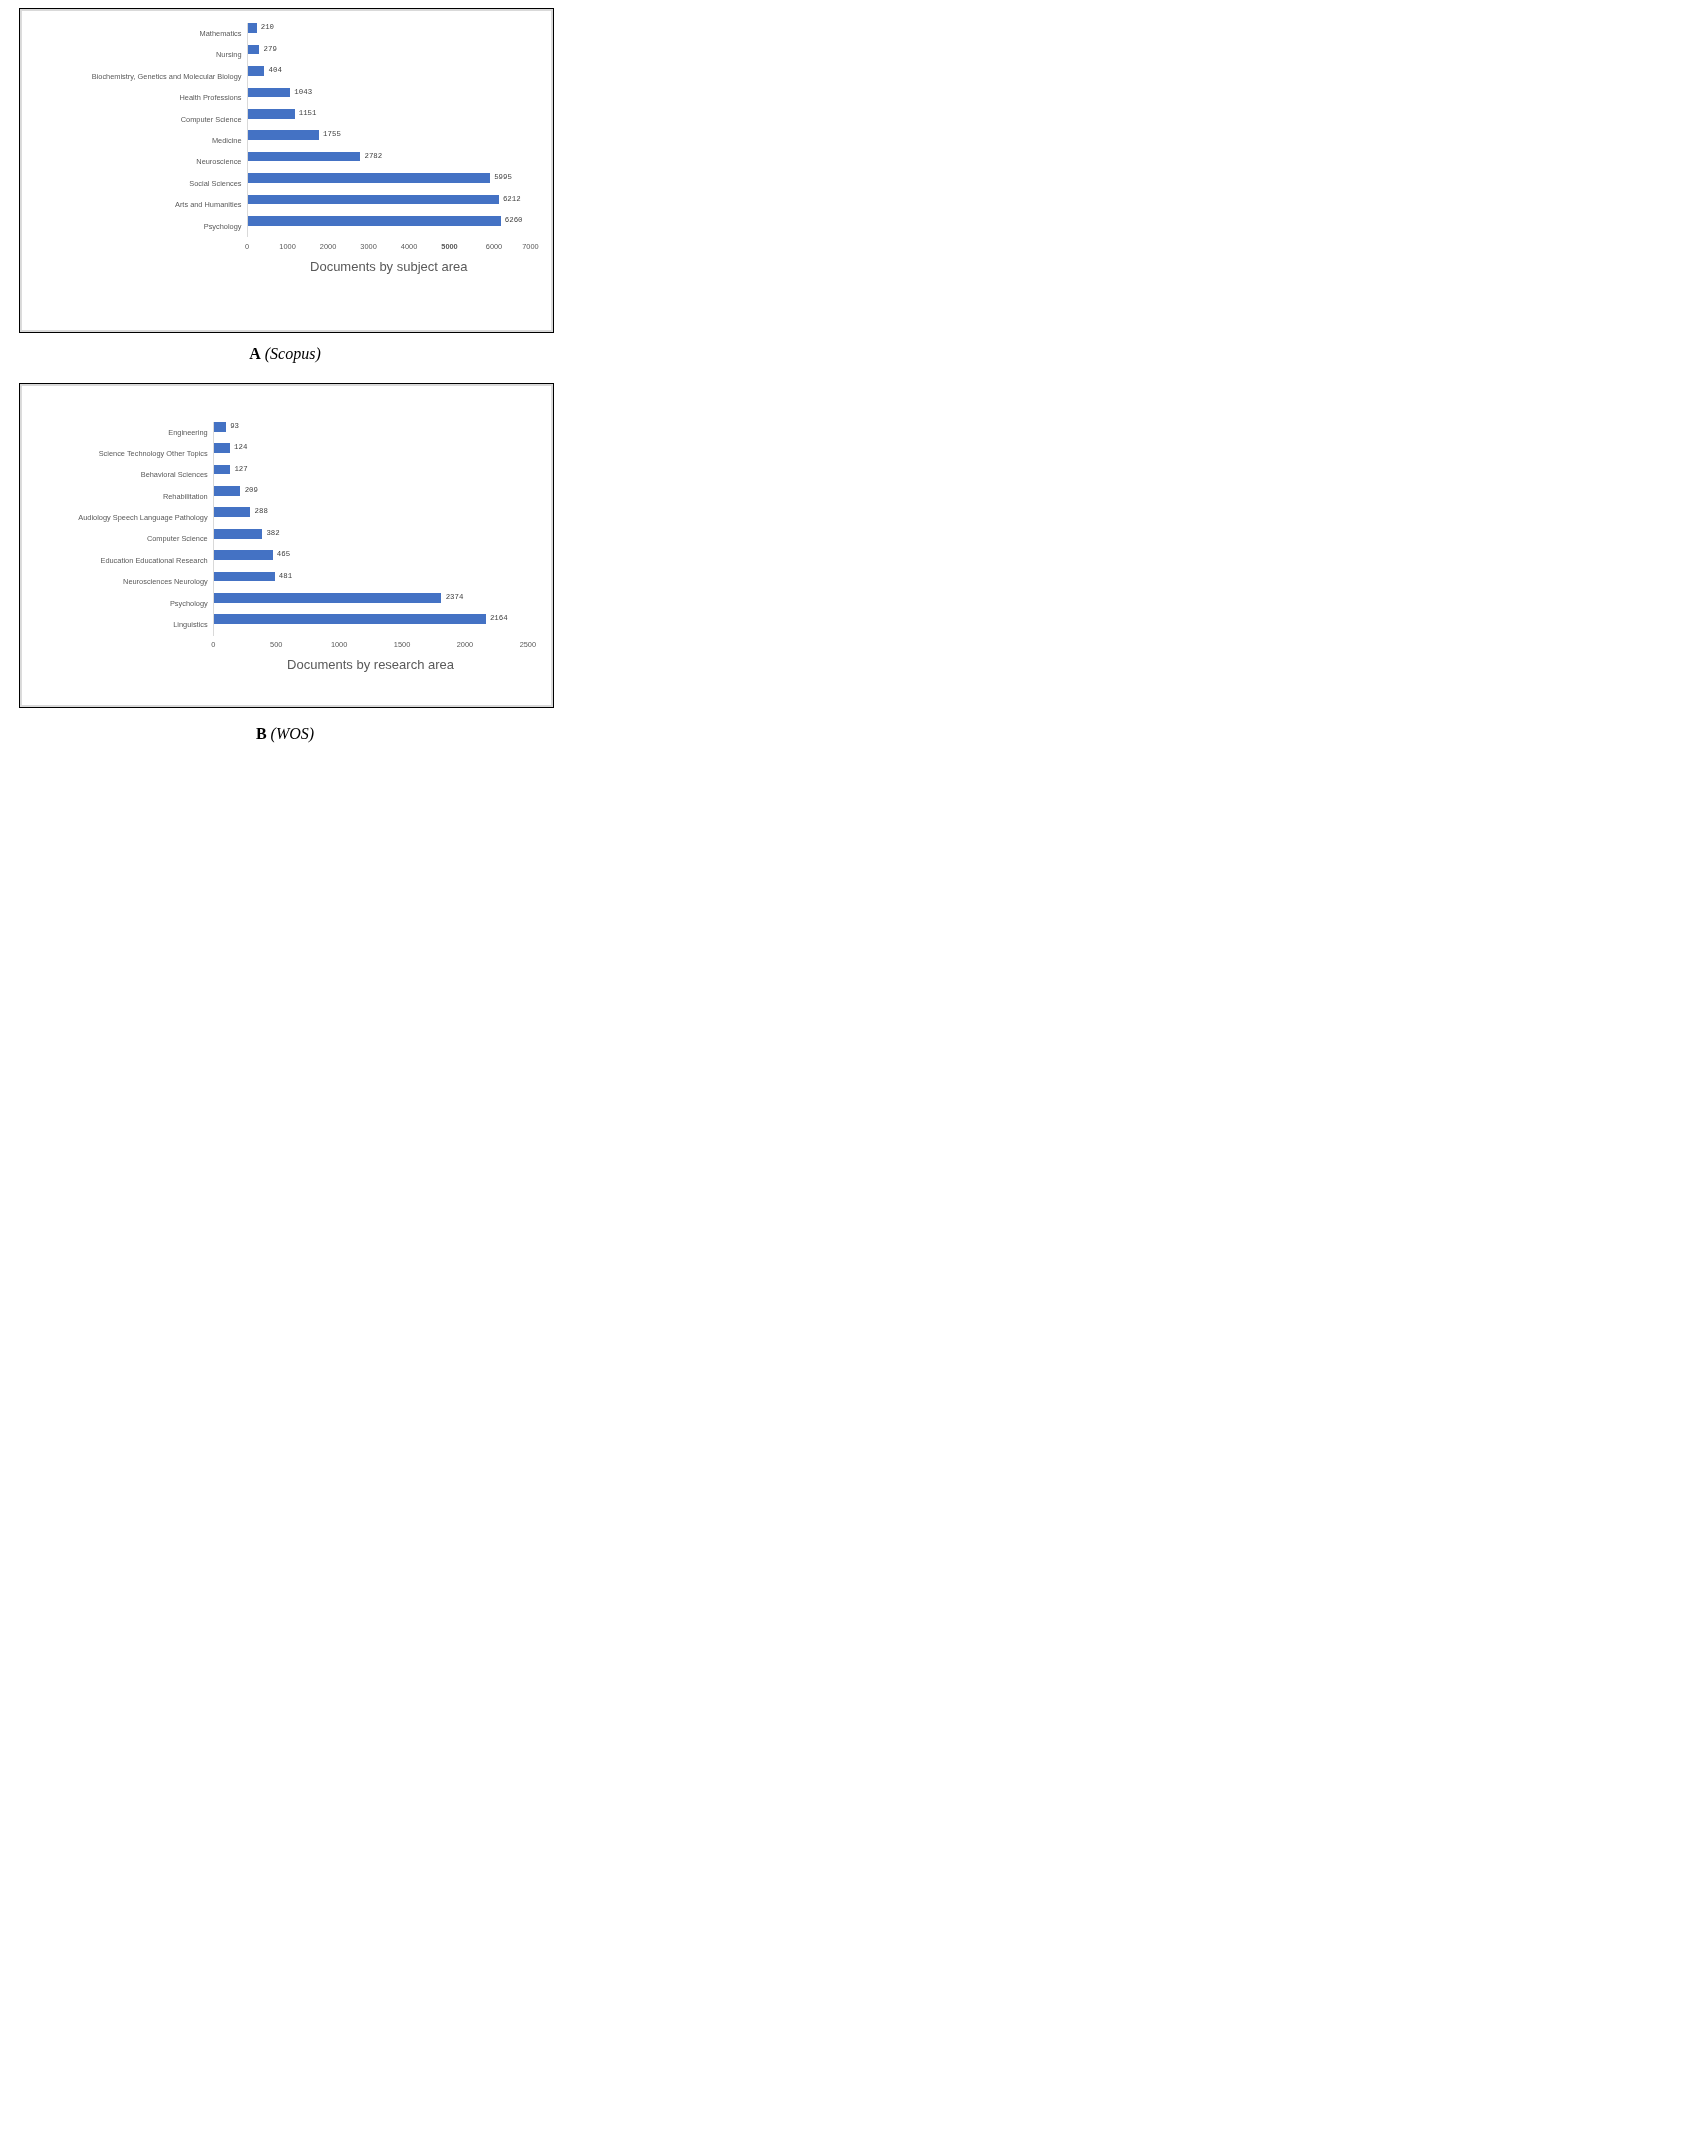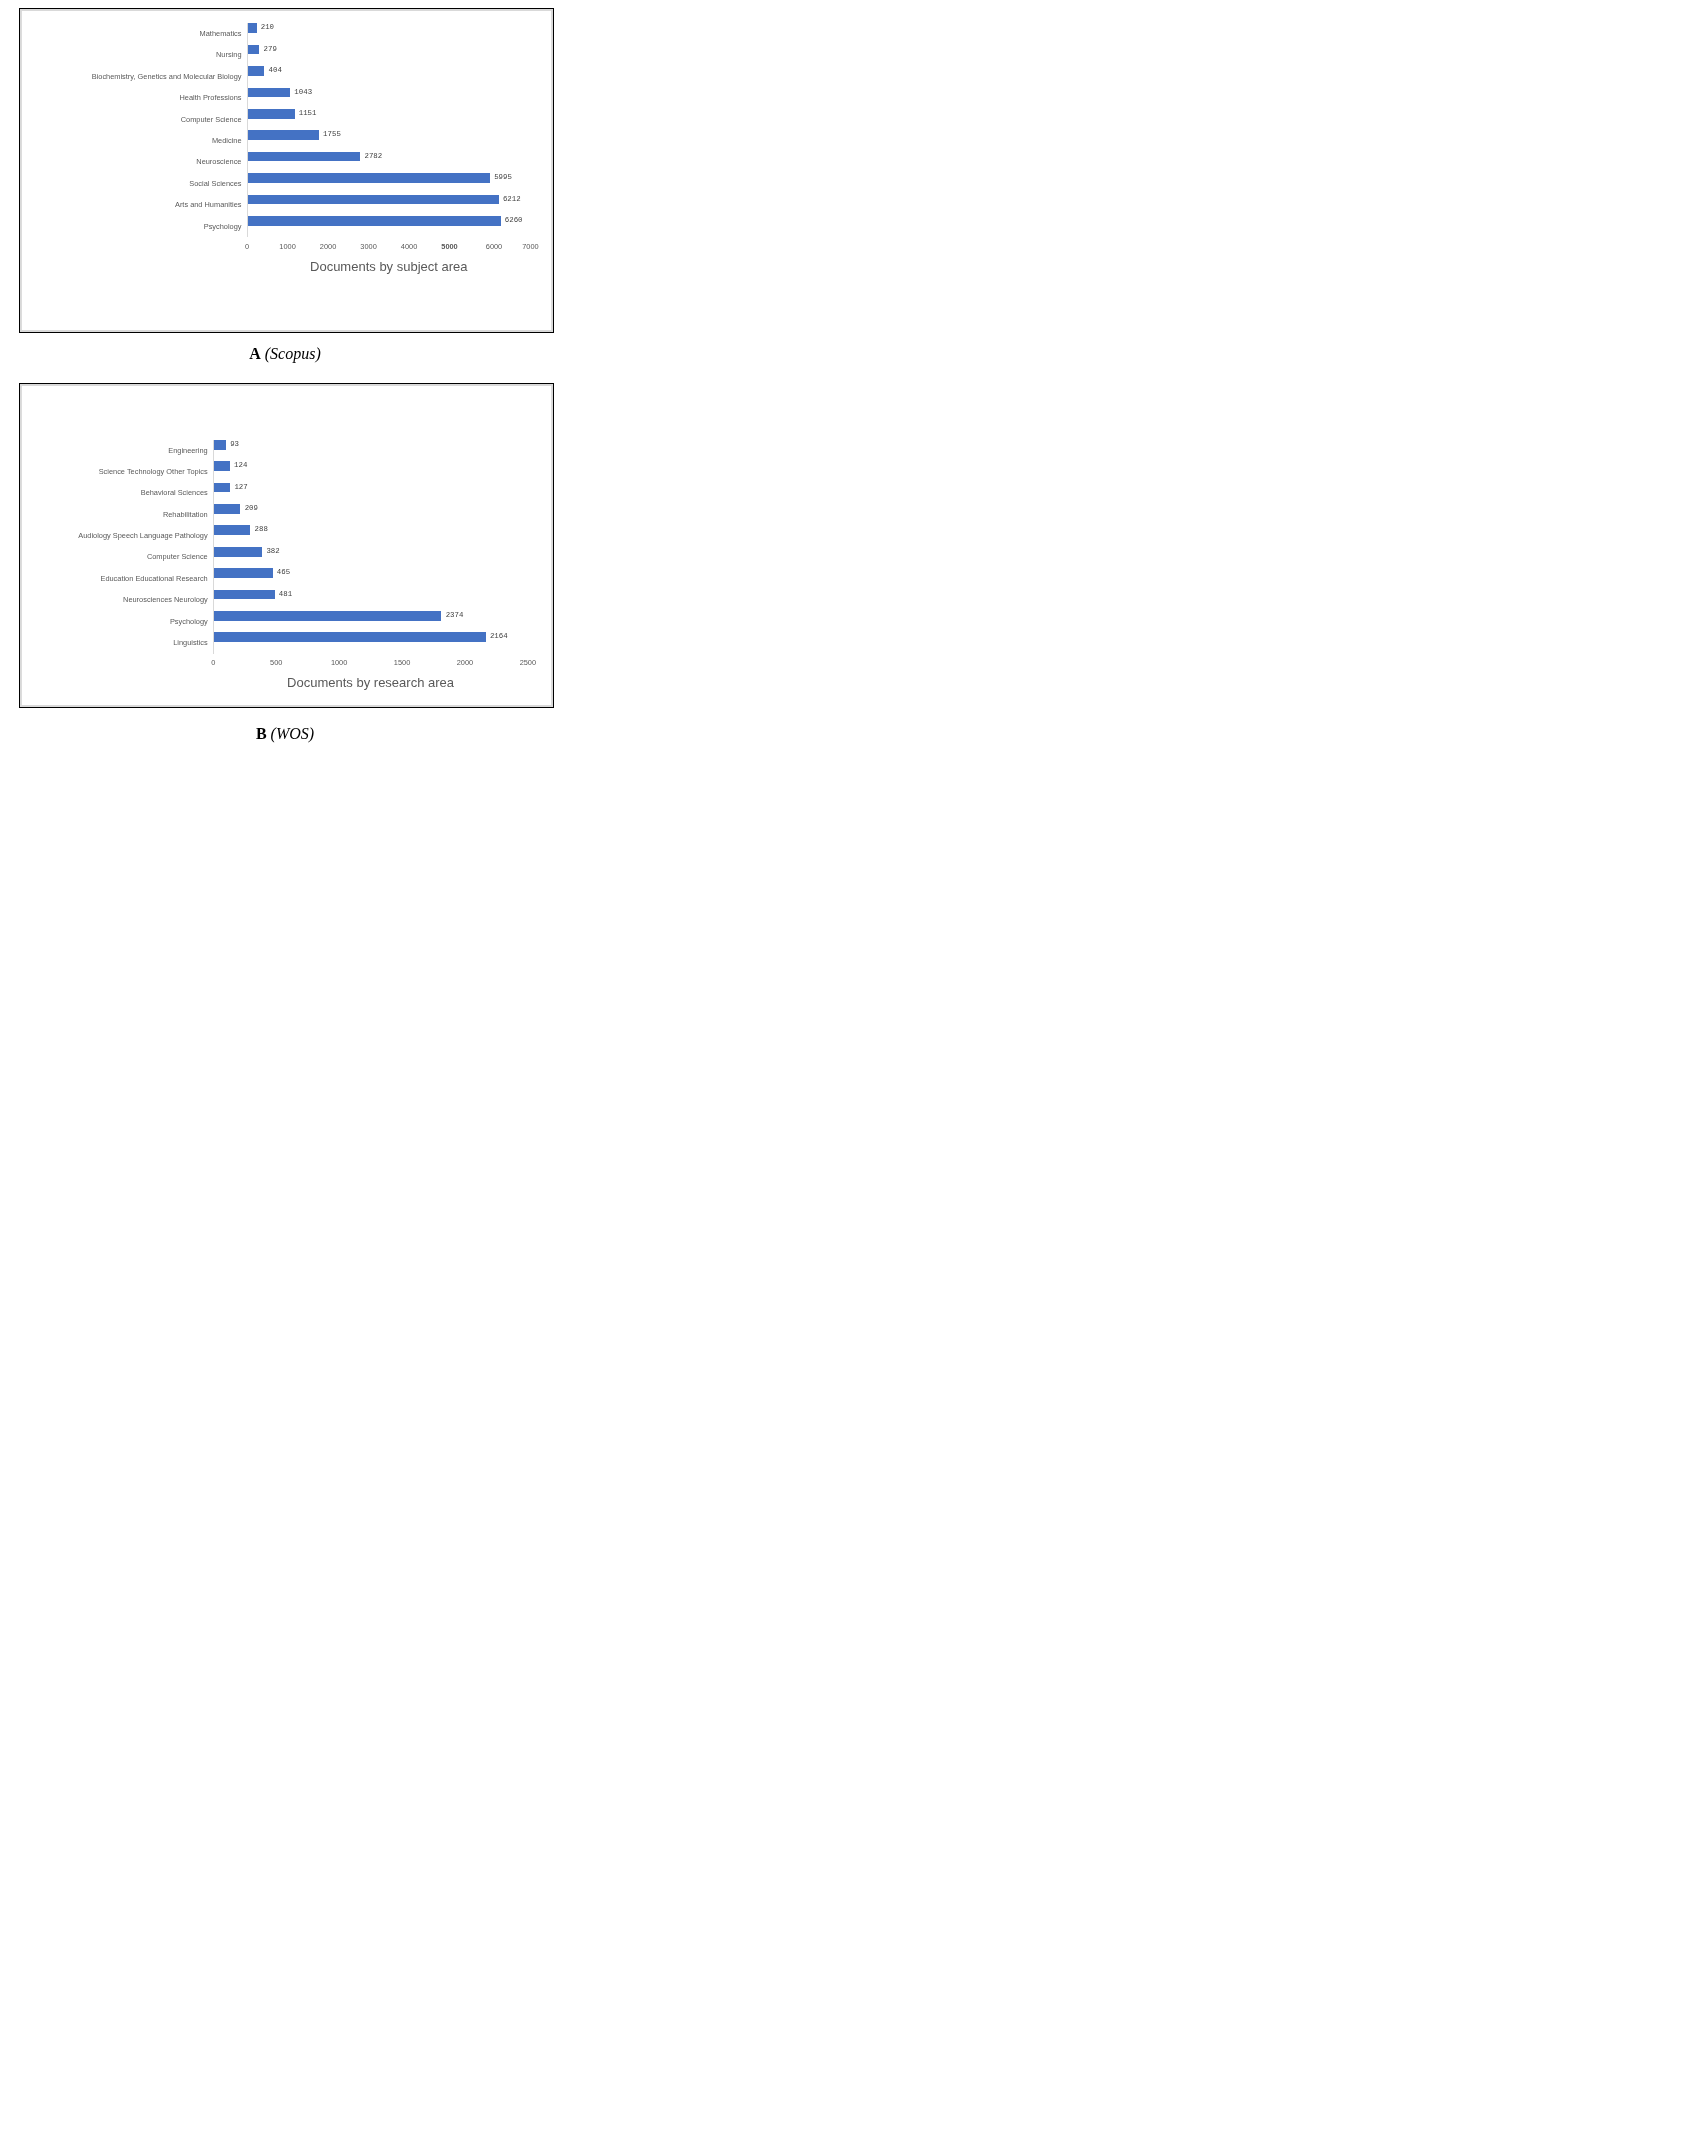--- a/index.html
+++ b/index.html
@@ -21,21 +21,21 @@
     border: 0.9px solid #000000;
     box-shadow: inset 0 0 0 1.9px #d9d9d9;
     background: #ffffff;
     padding: 0 6.5px;
     overflow: hidden;
   }
   .panel[data-chart="0"] { --labelw: 42.5%; --plotw: 54.5%; }
   .panel[data-chart="1"] { --labelw: 36%;   --plotw: 60.5%; }
 
   .panel[data-chart="0"] .rows { margin-top: 14px; }
-  .panel[data-chart="1"] .rows { margin-top: 56px; }
+  .panel[data-chart="1"] .rows { margin-top: 38px; }
 
   .row {
     display: flex;
     align-items: stretch;
     height: 21.4px;
   }
   .cat {
     width: var(--labelw);
     text-align: right;
     padding-right: 5.6px;

